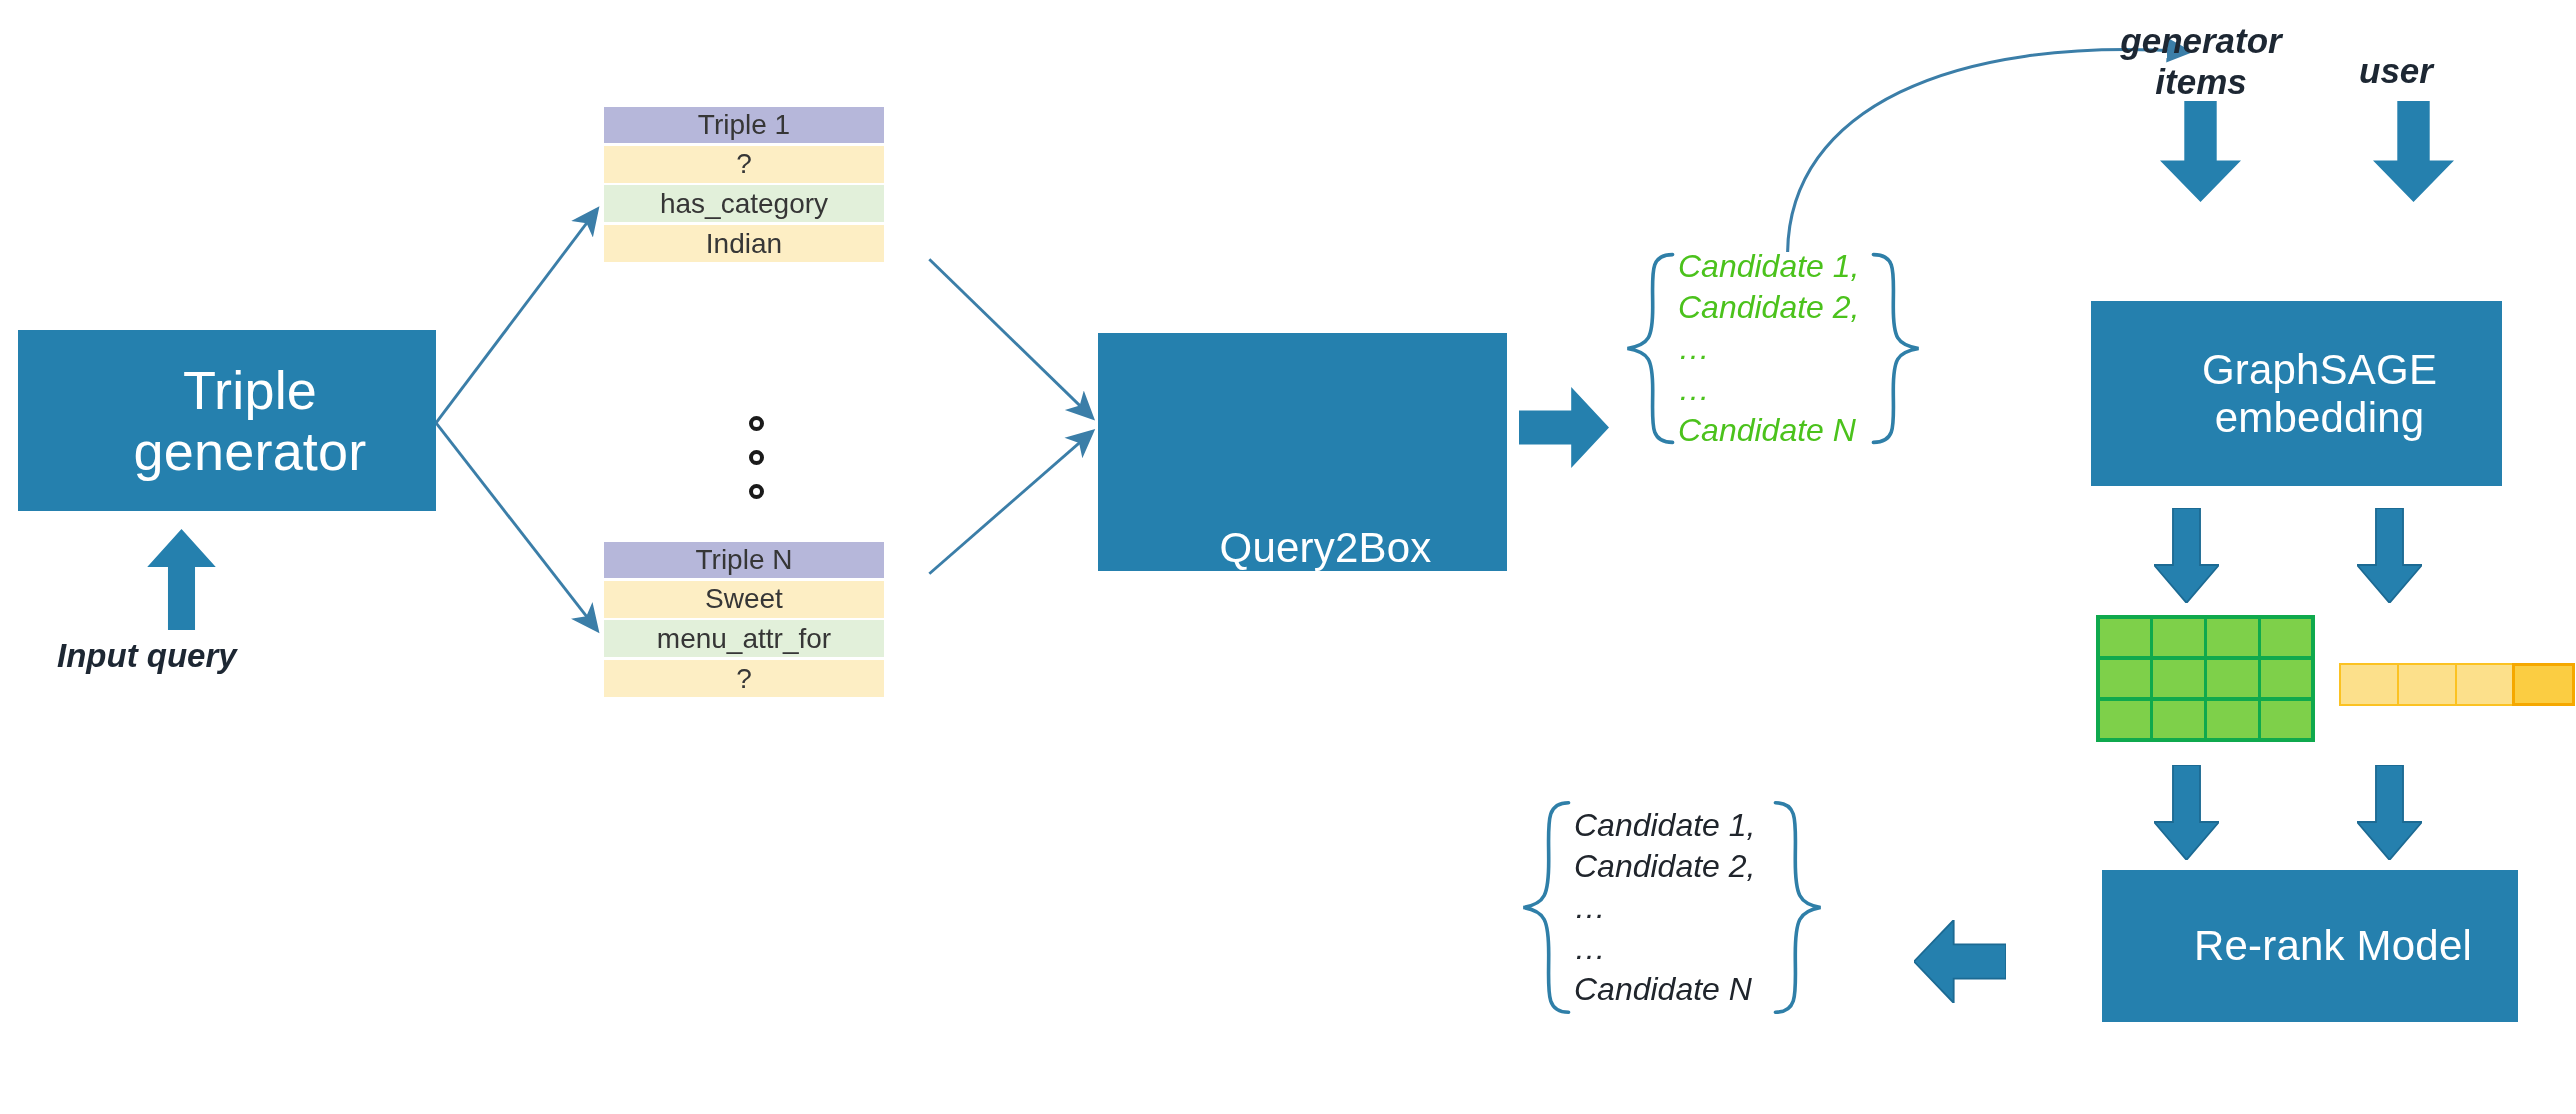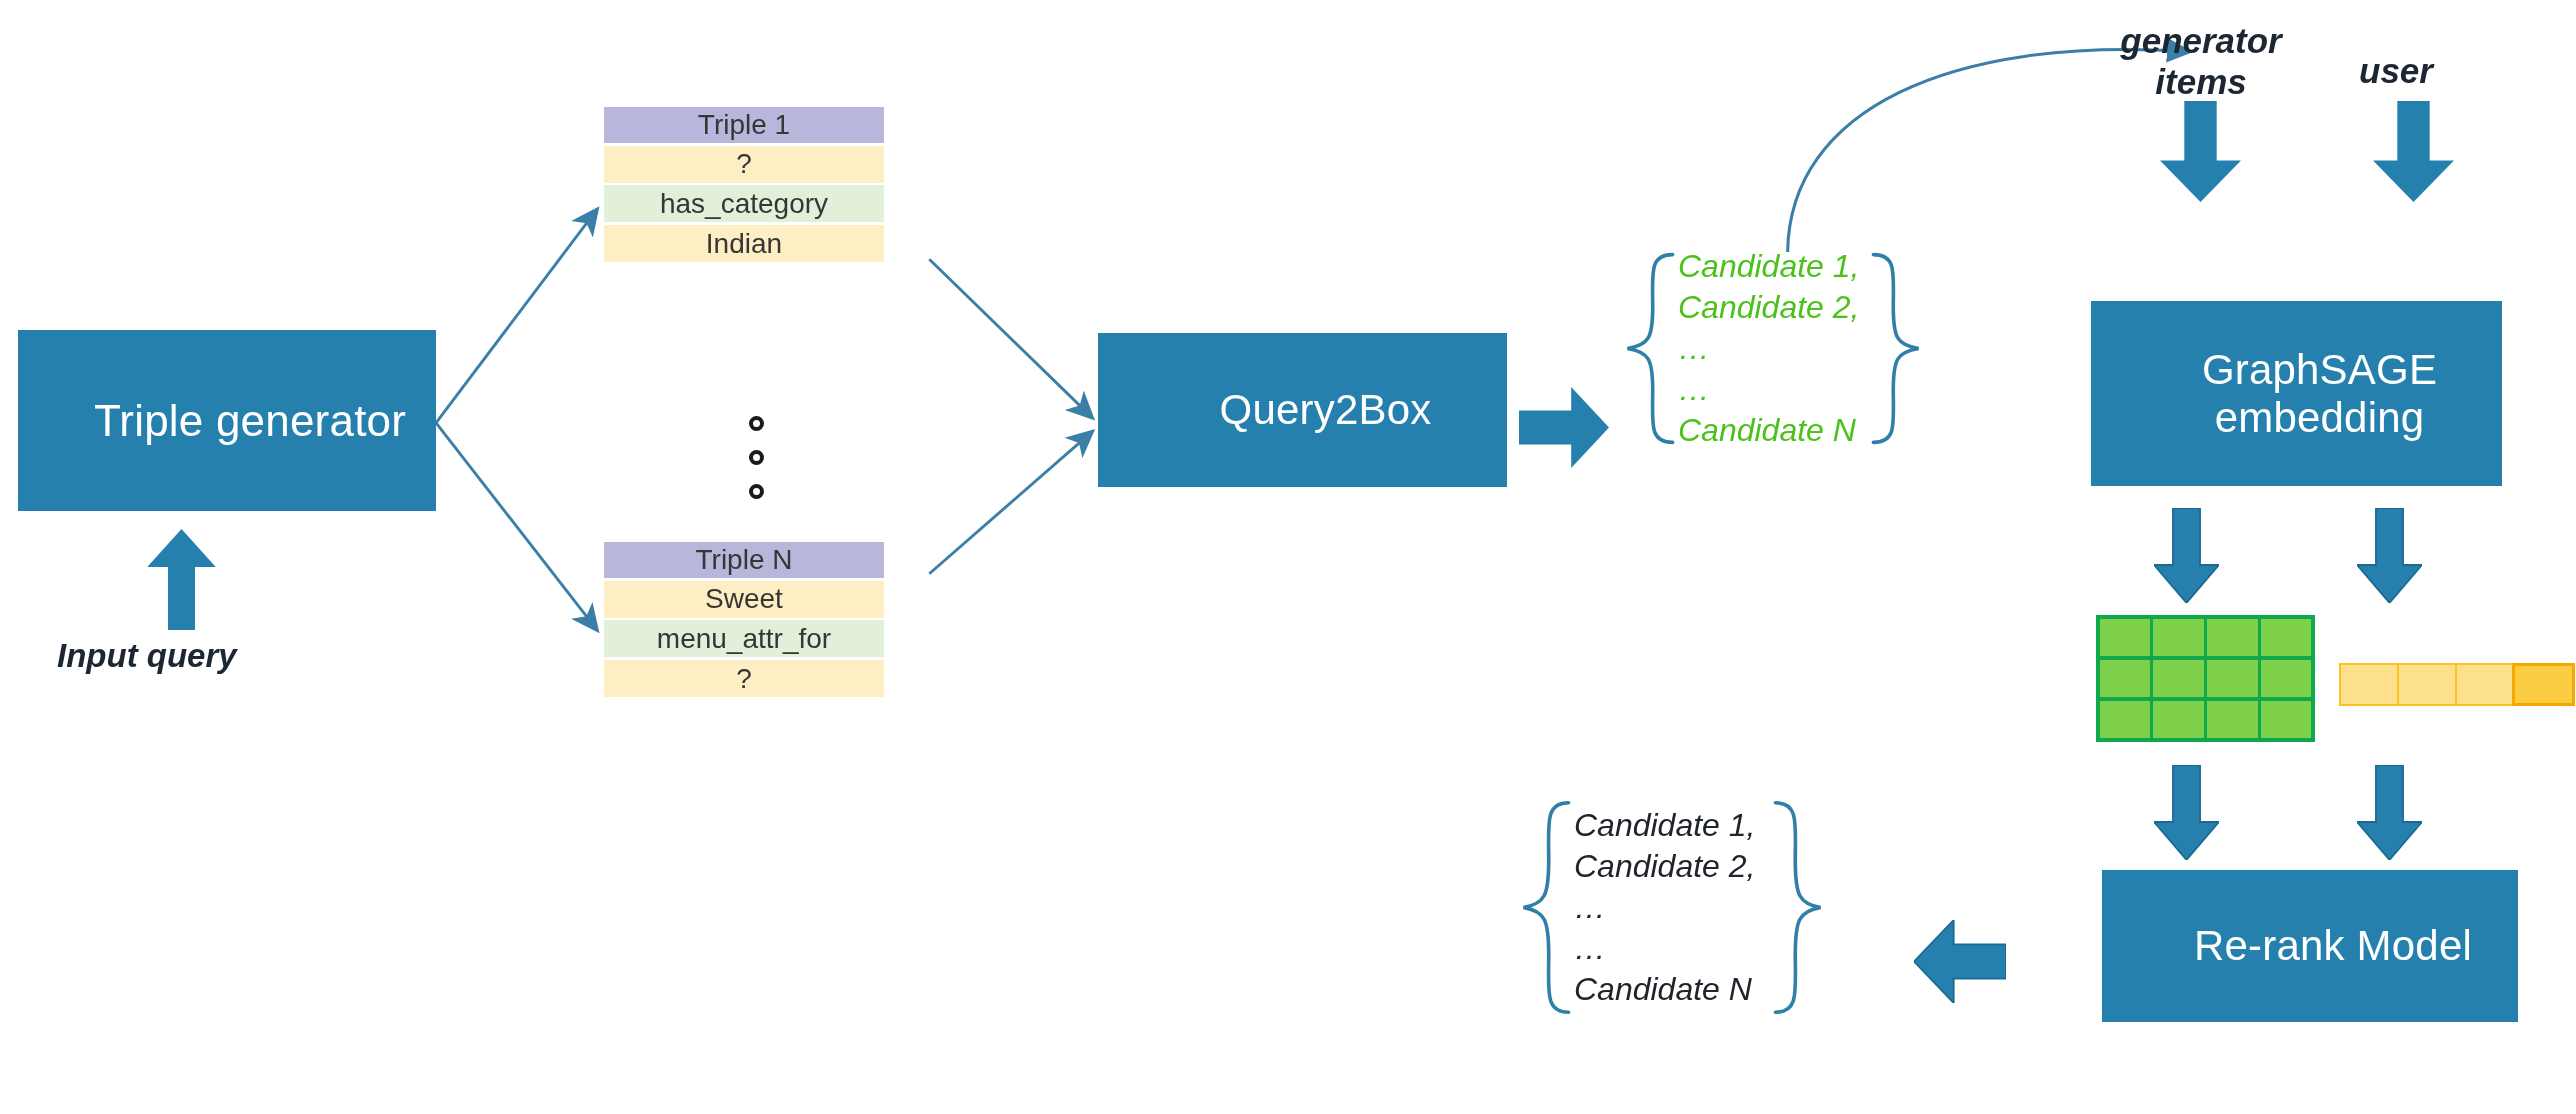--- a/index.html
+++ b/index.html
@@ -13,22 +13,22 @@
   #wires { position:absolute; left:0; top:0; width:2576px; height:1114px; pointer-events:none; }
 
   
   .procbox{
     position:absolute; background:#2580AE;
     display:flex; align-items:center; justify-content:center;
     color:#ffffff; font-weight:400; text-align:center; line-height:1.12;
     letter-spacing:0.2px;
     padding-left:46px;
   }
-  #box-triple-generator{ left:18px;  top:330px; width:418px; height:181px; font-size:44px; }
-  #box-query2box    { left:1098px; top:333px; width:409px; height:154px; font-size:42px; }
+  #box-triple-generator{ left:18px;  top:330px; width:418px; height:181px; font-size:54px; }
+  #box-query2box    { left:1098px; top:333px; width:409px; height:238px; font-size:42px;align-items:flex-end; }
   #box-graphsage    { left:2091px; top:301px; width:411px; height:185px; font-size:42px; }
   #box-rerank       { left:2088px; top:870px; width:416px; height:152px; font-size:42px;margin-left:14px; }
 
   
   .triple-table{ position:absolute; width:280px; }
   .triple-table .row{
     height:37px; display:flex; align-items:center; justify-content:center;
     font-size:28px; color:#363636; margin-bottom:2.7px;
   }
   .triple-table .row.hdr { background:#B6B7DA; height:36px; }

